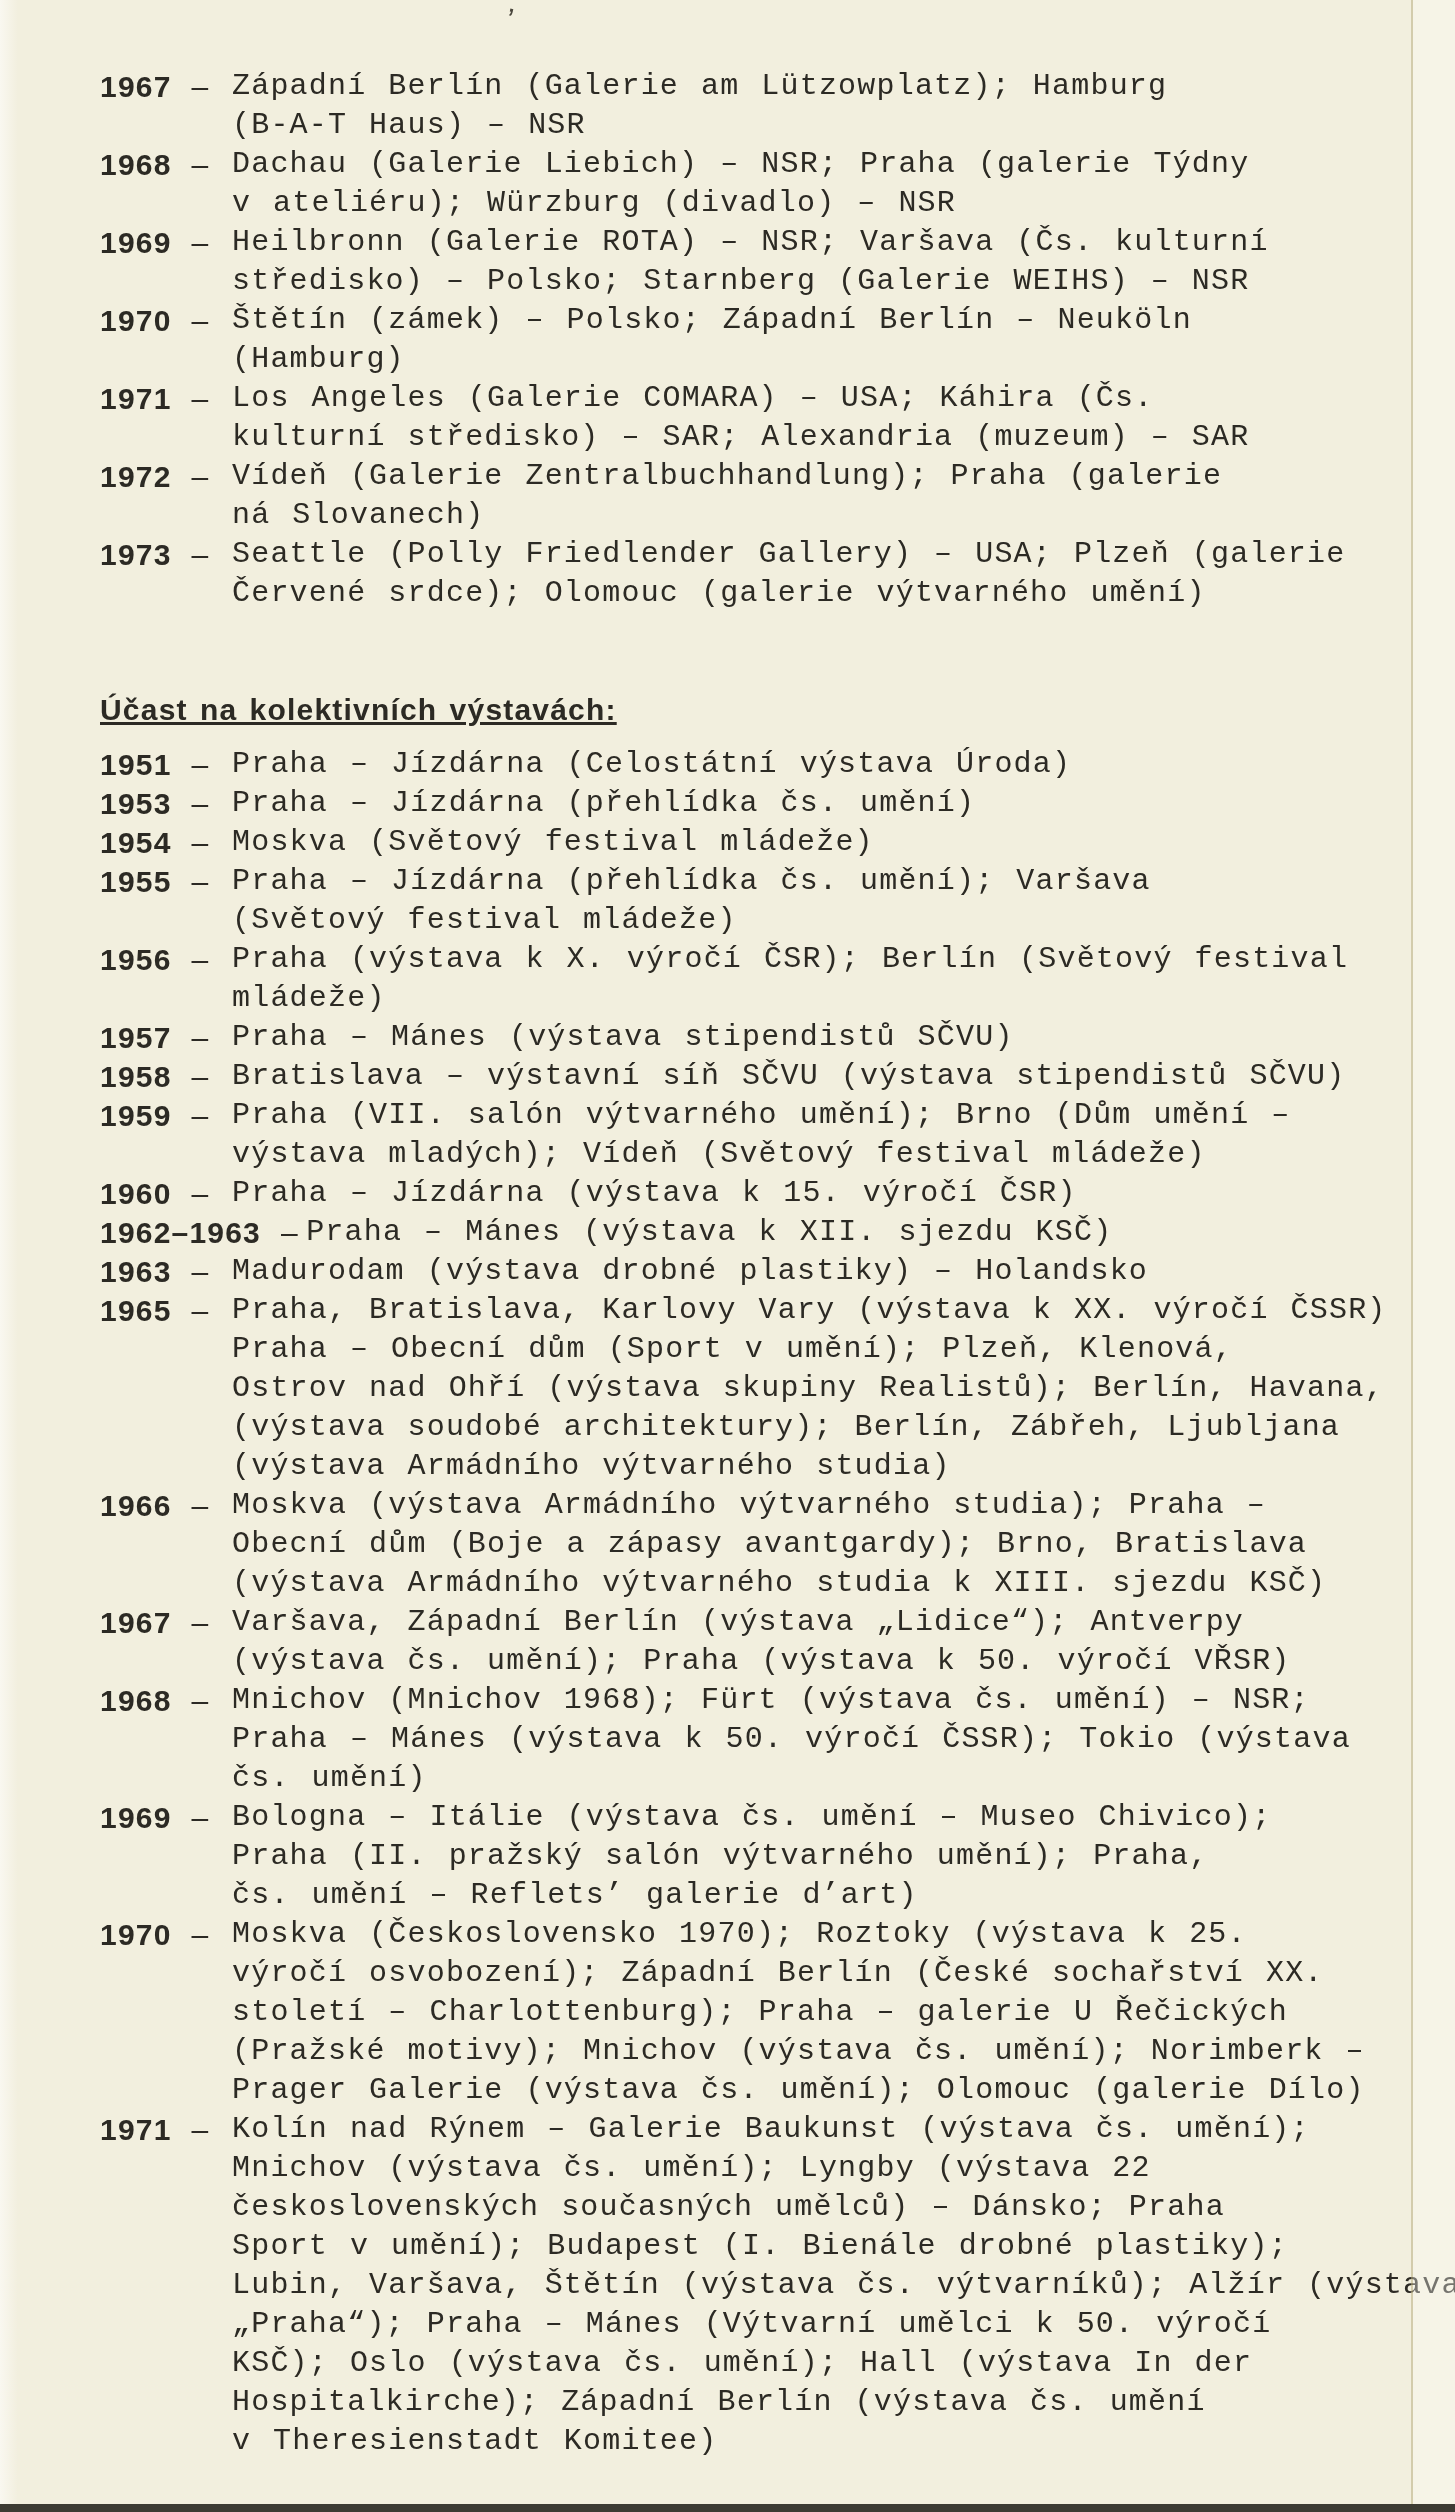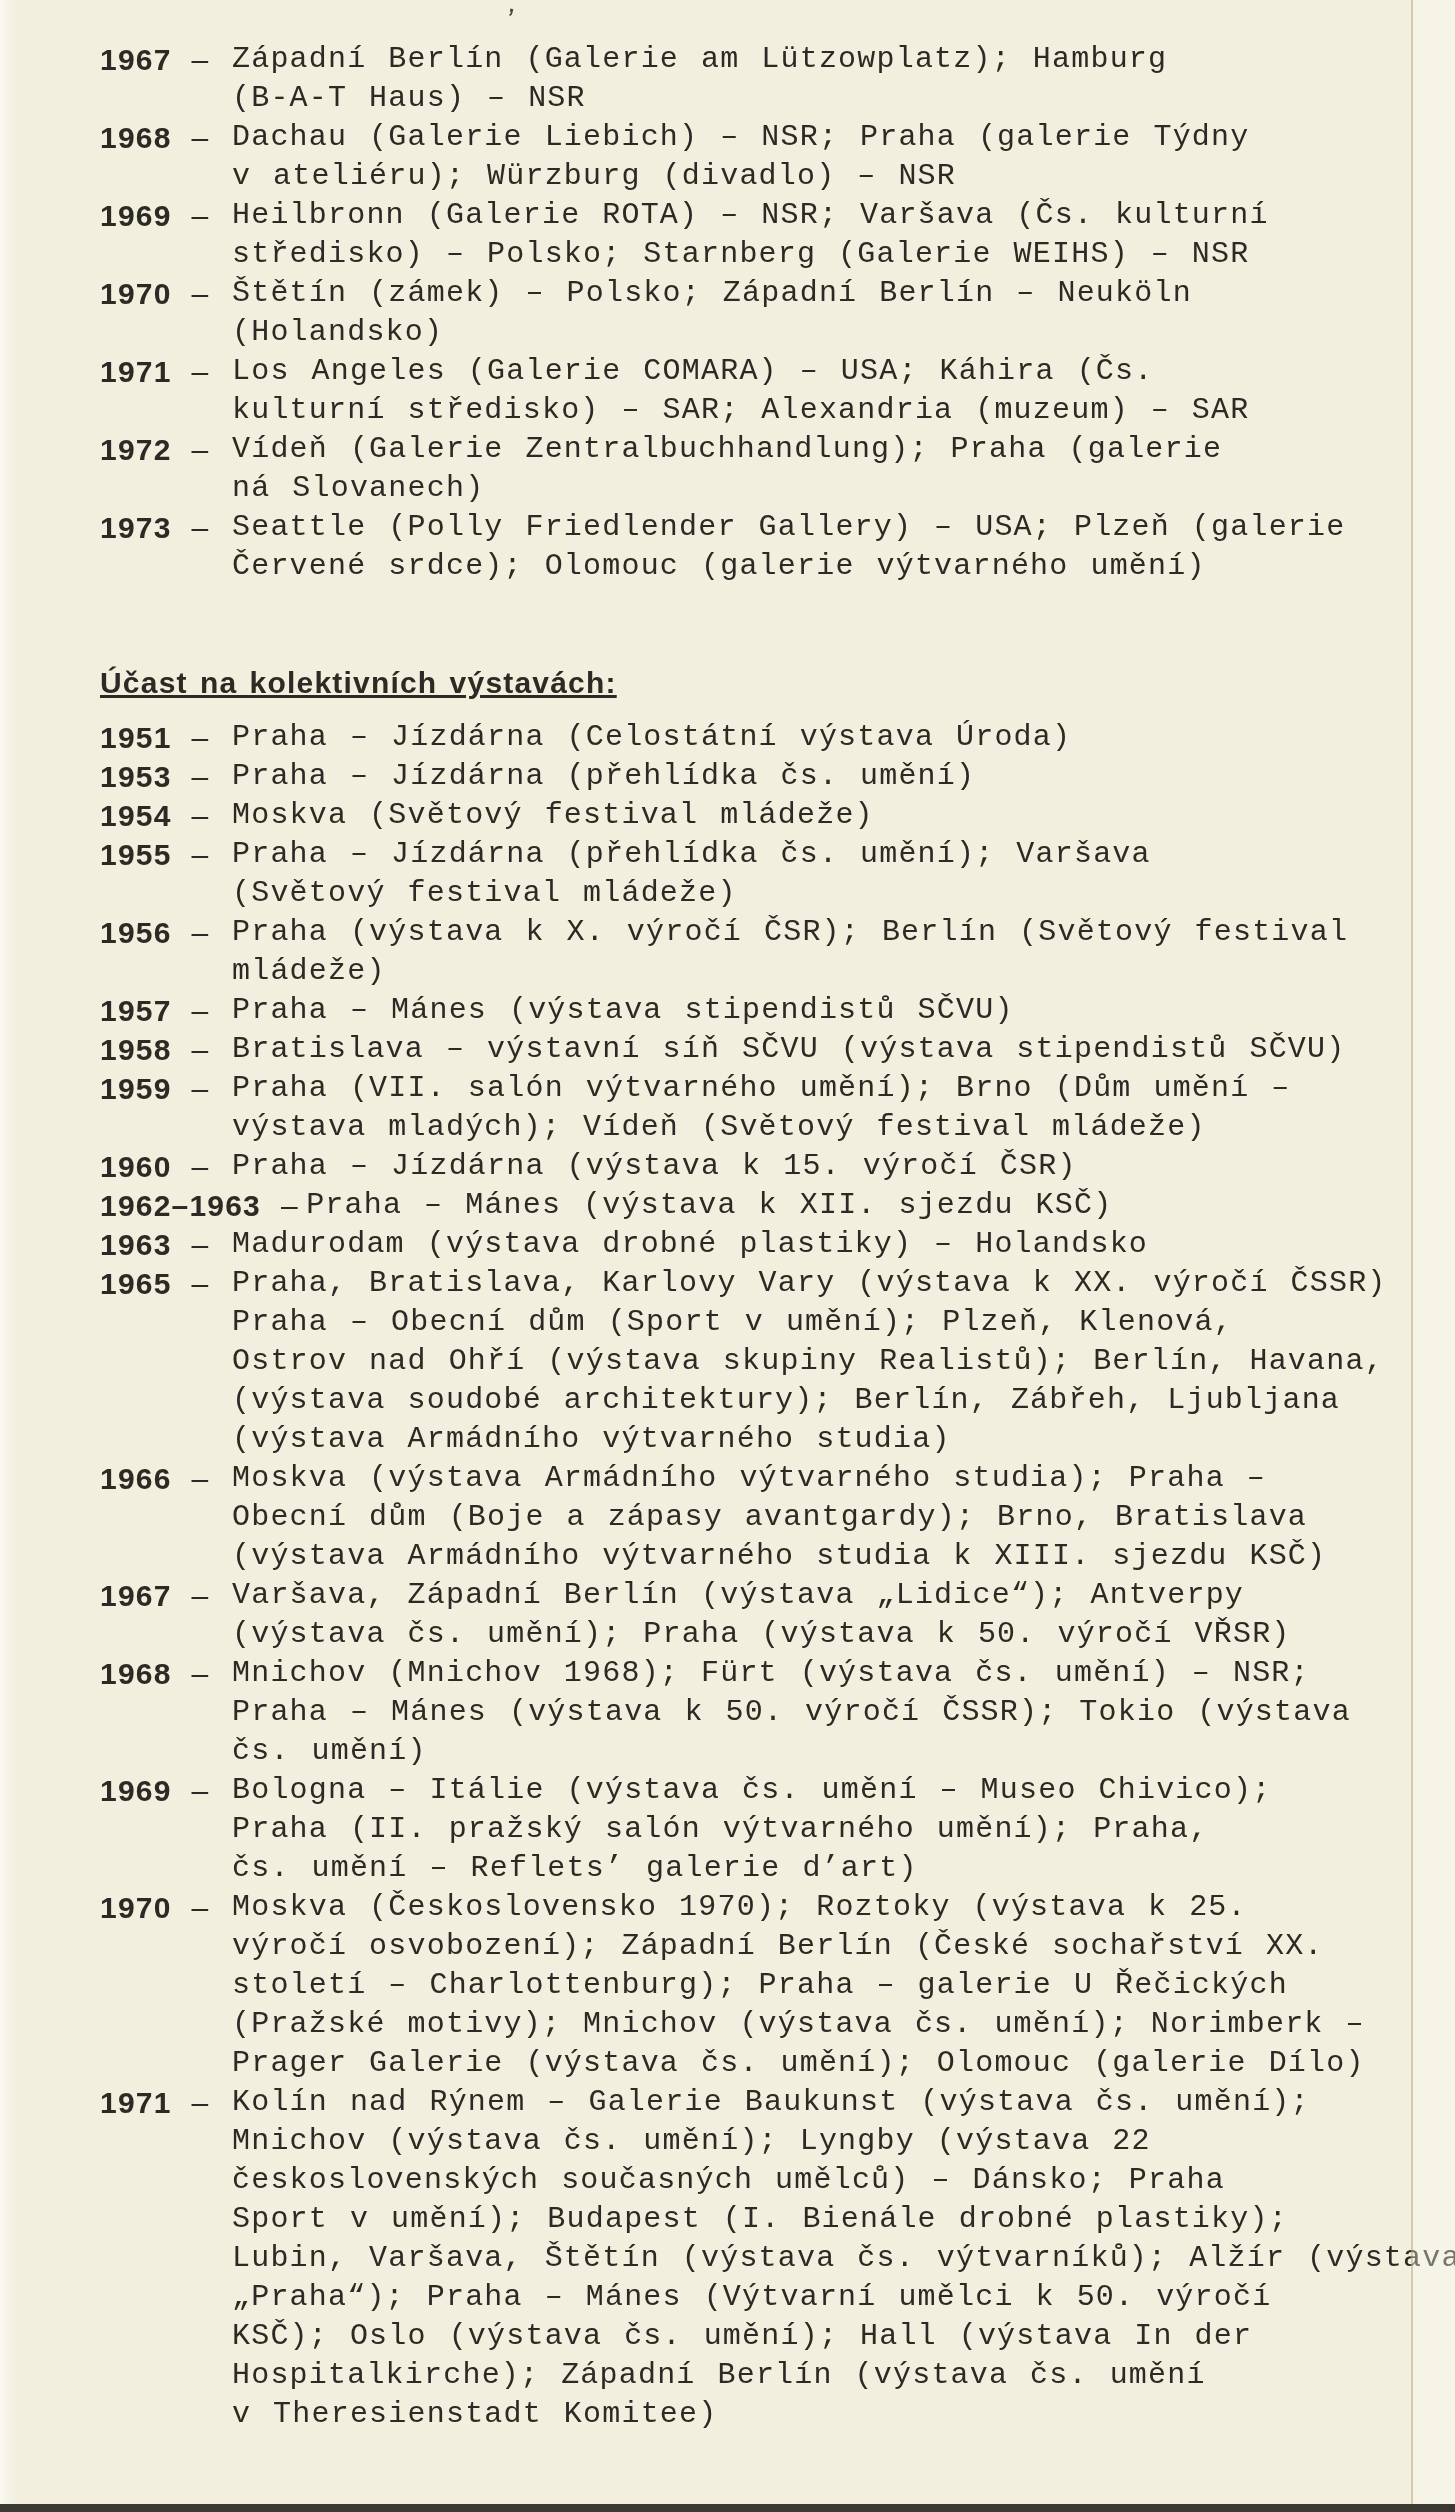--- a/index.html
+++ b/index.html
@@ -10,21 +10,21 @@
     margin: 0 auto;
     background: #f2efde;
     font-family: "Liberation Sans", sans-serif;
     font-size: 30px;
     line-height: 39px;
     letter-spacing: 1.2px;
     word-spacing: 2.7px;
     color: #2c2a24;
     overflow: hidden;
   }
-  .content { padding-top: 40px; }
+  .content { padding-top: 67px; }
   .entry { display: flex; margin-left: 100px; }
   .yearcol {
     display: flex;
     min-width: 132px;
     flex-shrink: 0;
     box-sizing: border-box;
     padding-right: 7.3px;
   }
   .year { font-weight: bold; }
   .dash { margin-left: 20px; }
@@ -95,21 +95,21 @@
             <div class="line">středisko) – Polsko; Starnberg (Galerie WEIHS) – NSR</div>
           </div>
         </div>
         <div class="entry">
           <div class="yearcol">
             <span class="year">1970</span>
             <span class="dash">–</span>
           </div>
           <div class="lines">
             <div class="line">Štětín (zámek) – Polsko; Západní Berlín – Neuköln</div>
-            <div class="line">(Holandsko)</div>
+            <div class="line">(Hamburg)</div>
           </div>
         </div>
         <div class="entry">
           <div class="yearcol">
             <span class="year">1971</span>
             <span class="dash">–</span>
           </div>
           <div class="lines">
             <div class="line">Los Angeles (Galerie COMARA) – USA; Káhira (Čs.</div>
             <div class="line">kulturní středisko) – SAR; Alexandria (muzeum) – SAR</div>

